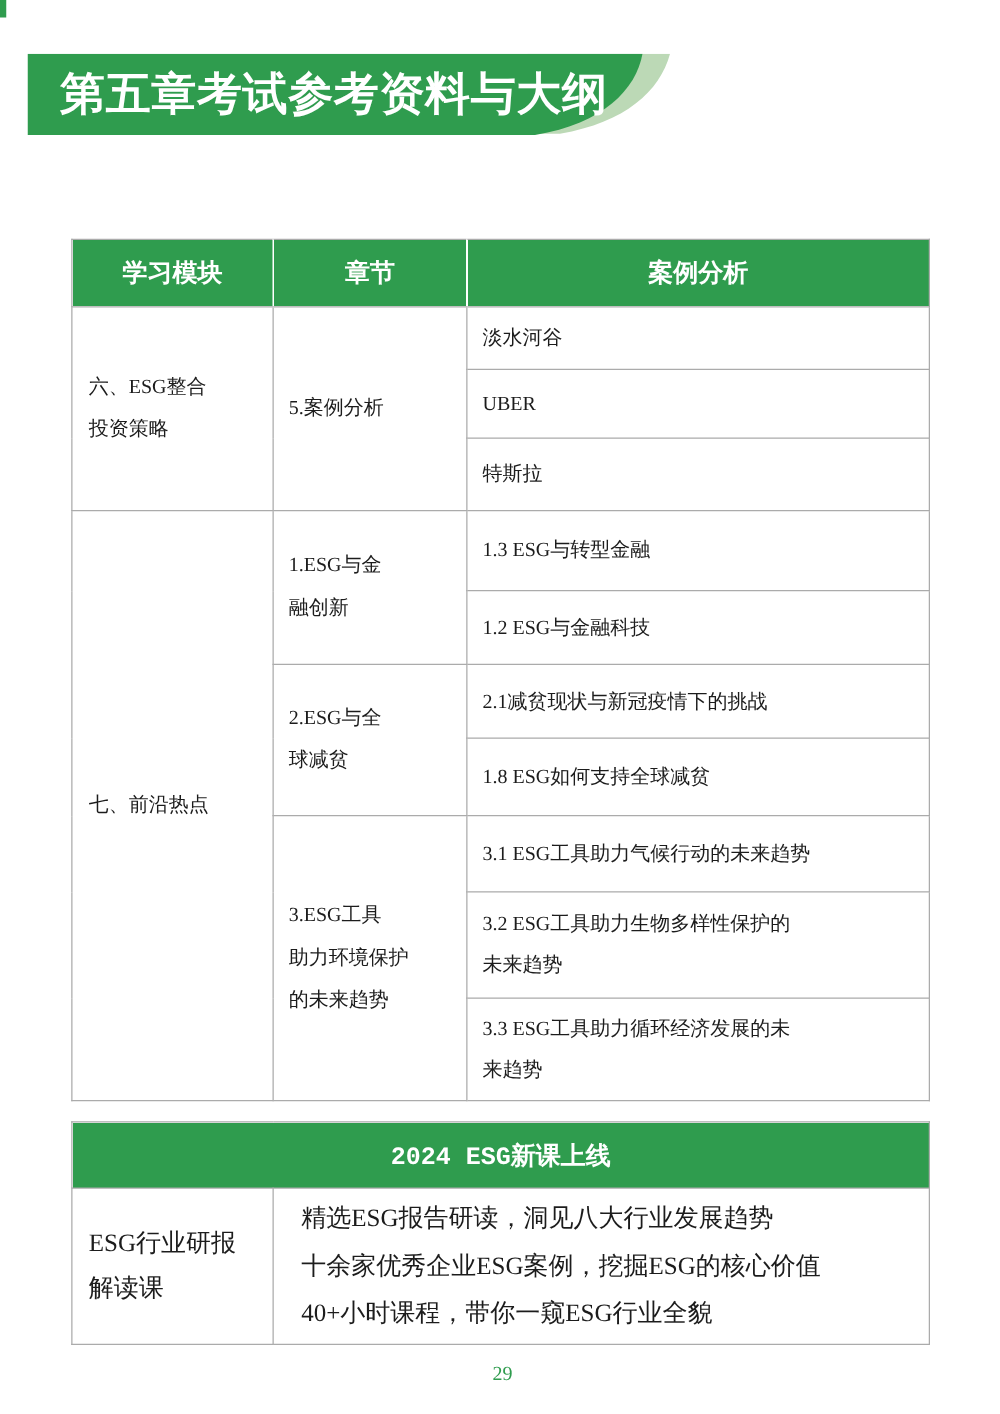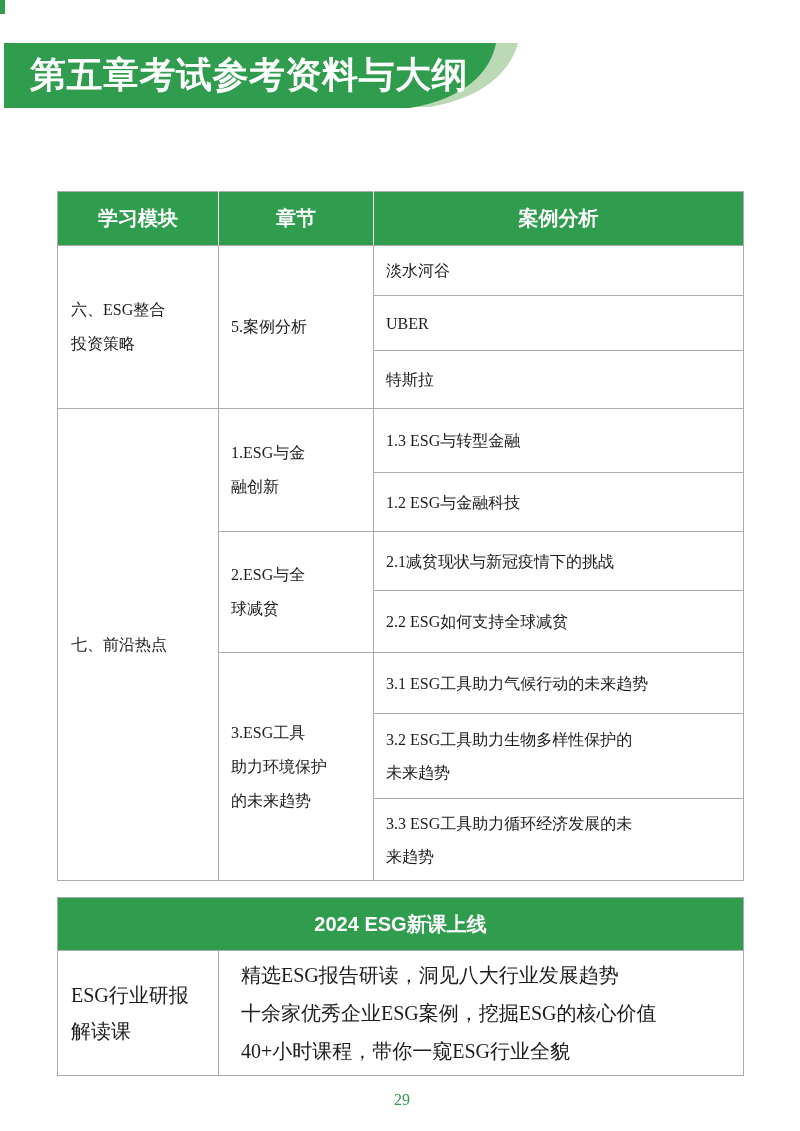--- a/index.html
+++ b/index.html
@@ -9,35 +9,35 @@
     --text:#1c1c1c;
   }
   html,body{margin:0;padding:0;background:#ffffff;}
   .page{
     position:relative;width:800px;height:1131px;background:#ffffff;
     font-family:"Liberation Serif","DejaVu Serif",serif;color:var(--text);
     overflow:hidden;
   }
   .corner-mark{position:absolute;left:0;top:0;width:5px;height:14px;background:var(--green);}
   
-  .banner{position:absolute;left:4px;top:43px;width:514px;height:57px;}
+  .banner{position:absolute;left:22px;top:43px;width:514px;height:57px;}
   .banner svg{position:absolute;left:0;top:0;width:514px;height:65px;display:block;}
   .banner-title{
     position:absolute;left:26px;top:0;height:65px;display:flex;align-items:center;
     font-family:"Liberation Sans","DejaVu Sans",sans-serif;font-weight:bold;
     font-size:36px;color:#ffffff;letter-spacing:0.5px;white-space:nowrap;
   }
   
   table{border-collapse:collapse;table-layout:fixed;}
   .syllabus{position:absolute;left:57px;top:191px;width:686px;}
   .promo{position:absolute;left:57px;top:897px;width:686px;}
   td,th{border:1px solid var(--border);overflow:hidden;}
   th{
     background:var(--green);color:#ffffff;
-    font-family:Liberation Sans, sans-serif;
+    font-family:Liberation Mono, monospace;
     font-weight:bold;font-size:20px;text-align:center;vertical-align:middle;
   }
   .syllabus th.div-r{border-right-color:#ffffff;}
   td{
     font-size:16px;line-height:33px;vertical-align:middle;
     white-space:pre-line;background:#ffffff;
   }
   td.module-cell{padding:0 8px 0 13px;line-height:34px;}
   td.chapter-cell{padding:0 8px 0 12px;line-height:34px;}
   td.content-cell{padding:0 10px 0 12px;}
@@ -104,21 +104,21 @@
     </tr>
     <tr class="rh-b2">
       <td class="content-cell">1.2 ESG与金融科技</td>
     </tr>
     <tr class="rh-b3">
       <td class="chapter-cell" rowspan="2">2.ESG与全
 球减贫</td>
       <td class="content-cell">2.1减贫现状与新冠疫情下的挑战</td>
     </tr>
     <tr class="rh-b4">
-      <td class="content-cell">2.2 ESG如何支持全球减贫</td>
+      <td class="content-cell">1.8 ESG如何支持全球减贫</td>
     </tr>
     <tr class="rh-b5">
       <td class="chapter-cell" rowspan="3">3.ESG工具
 助力环境保护
 的未来趋势</td>
       <td class="content-cell">3.1 ESG工具助力气候行动的未来趋势</td>
     </tr>
     <tr class="rh-b6">
       <td class="content-cell">3.2 ESG工具助力生物多样性保护的
 未来趋势</td>

